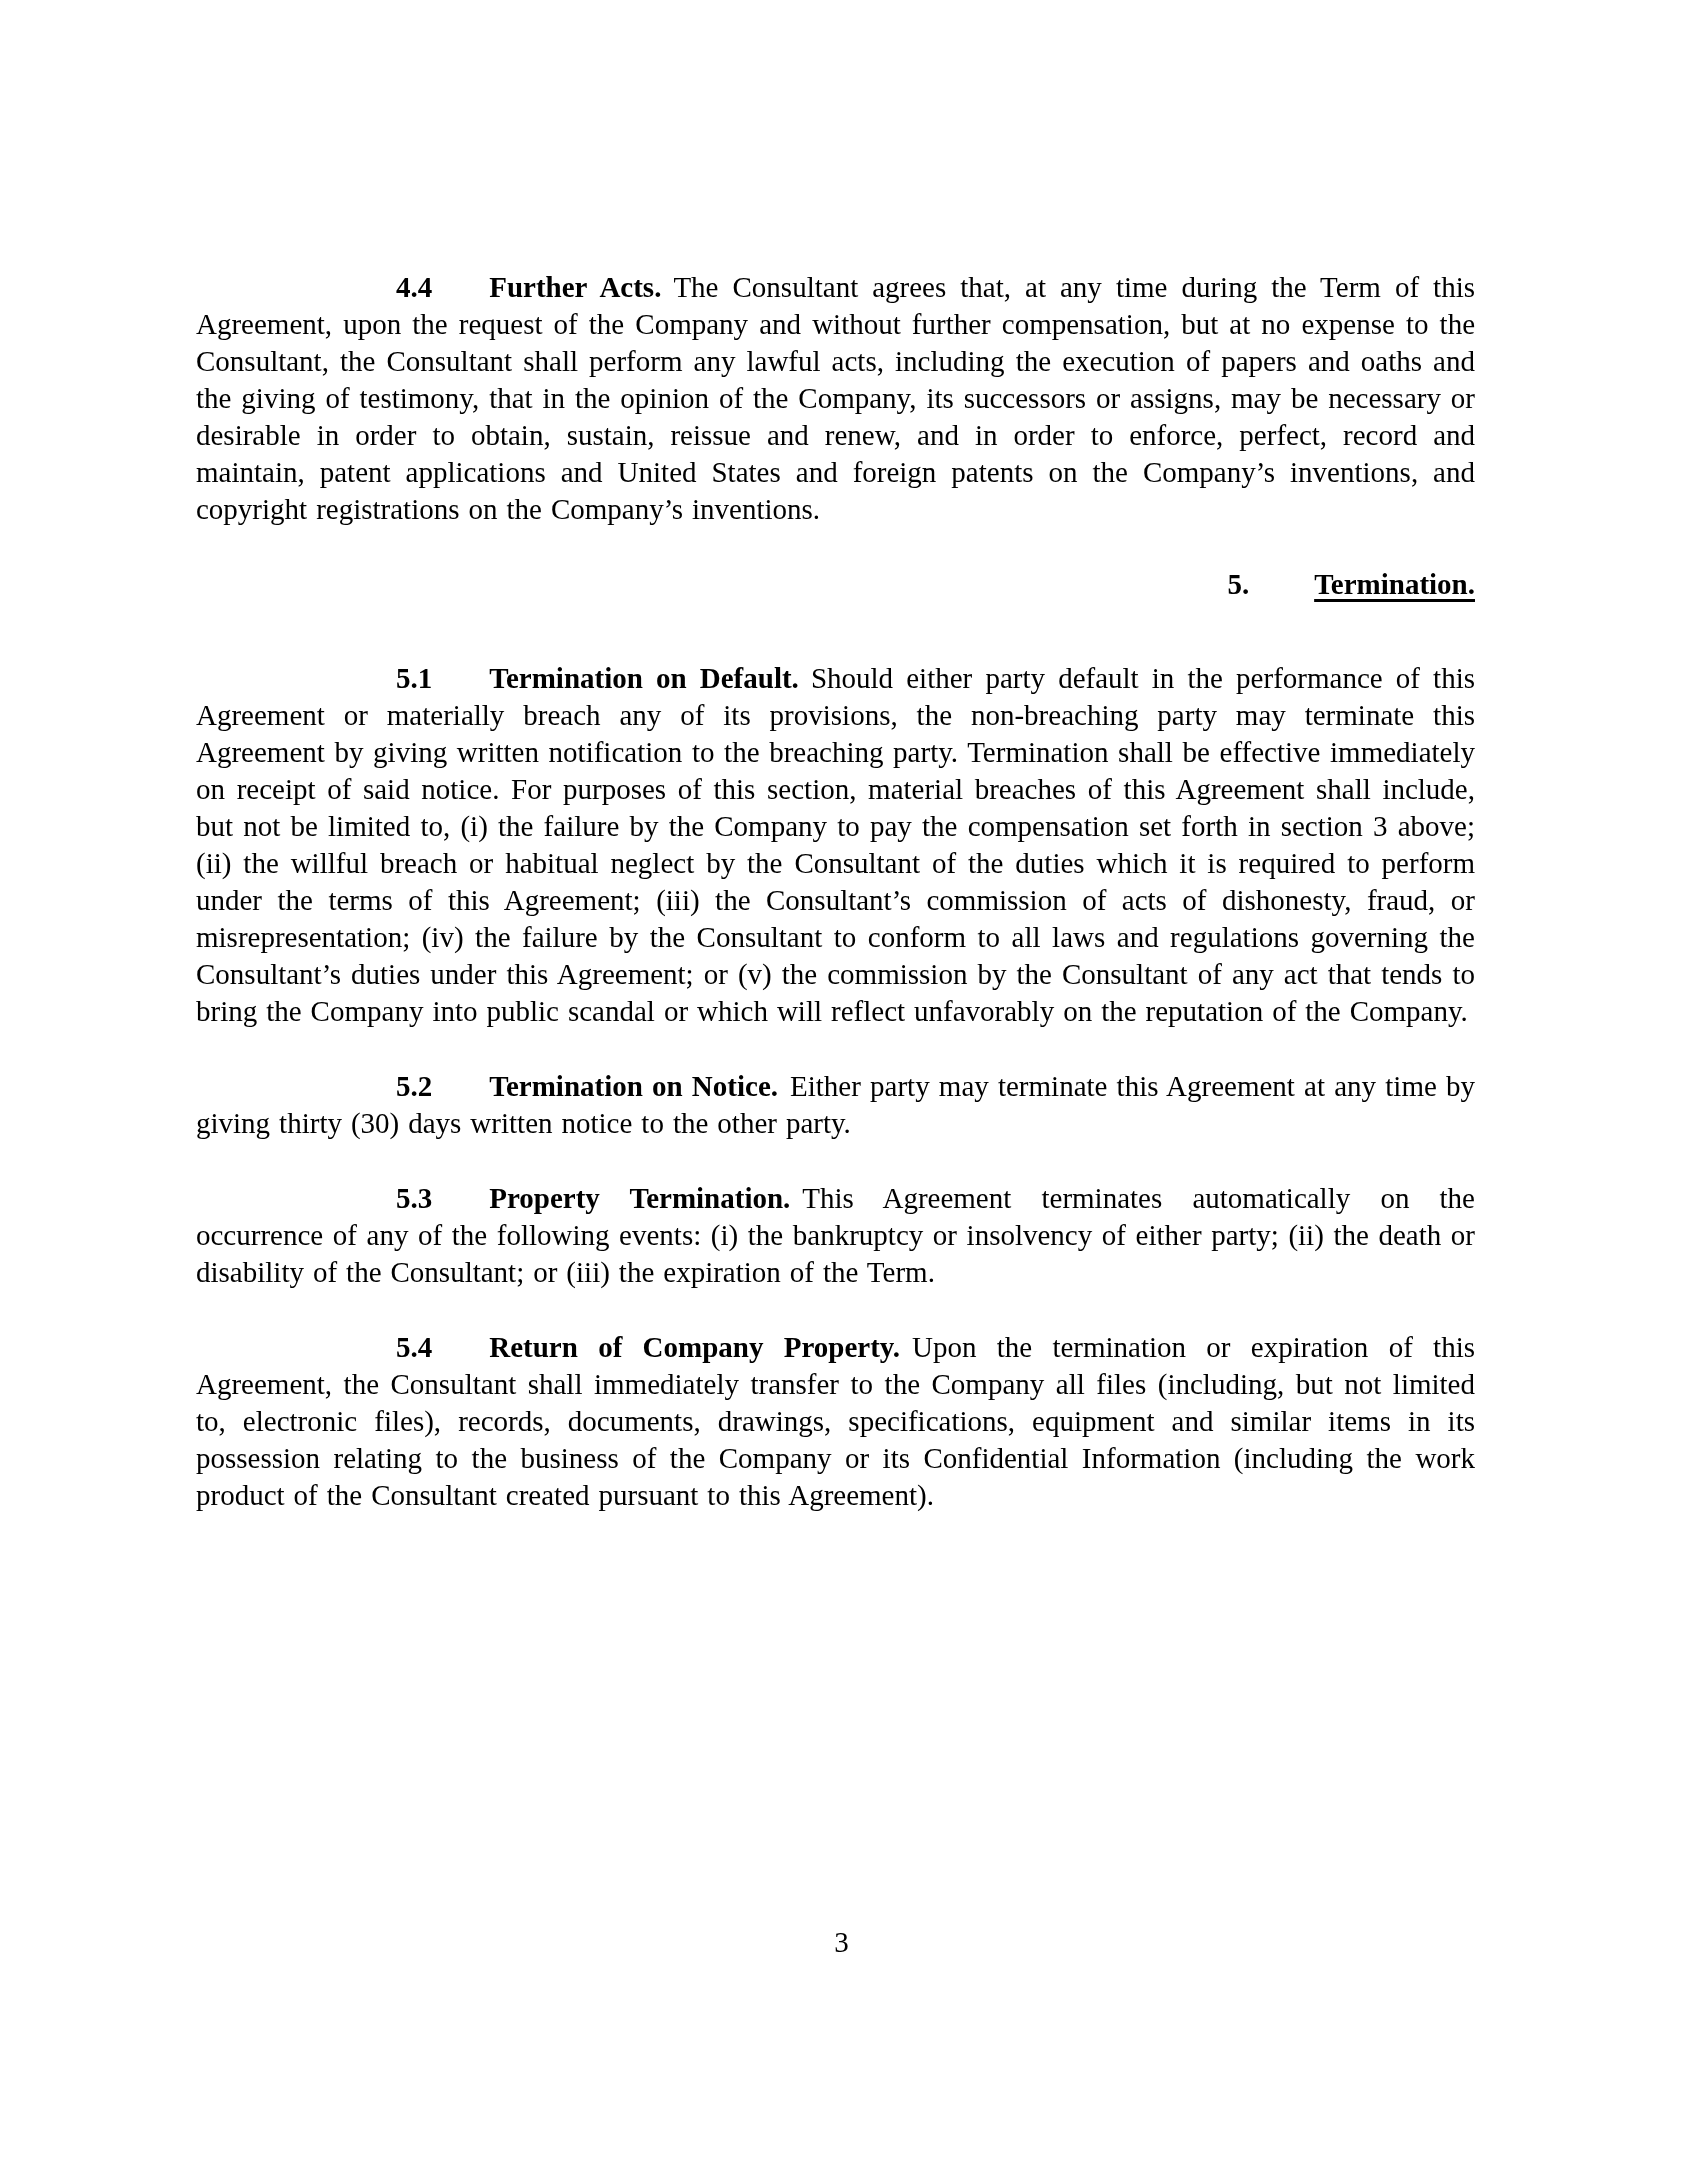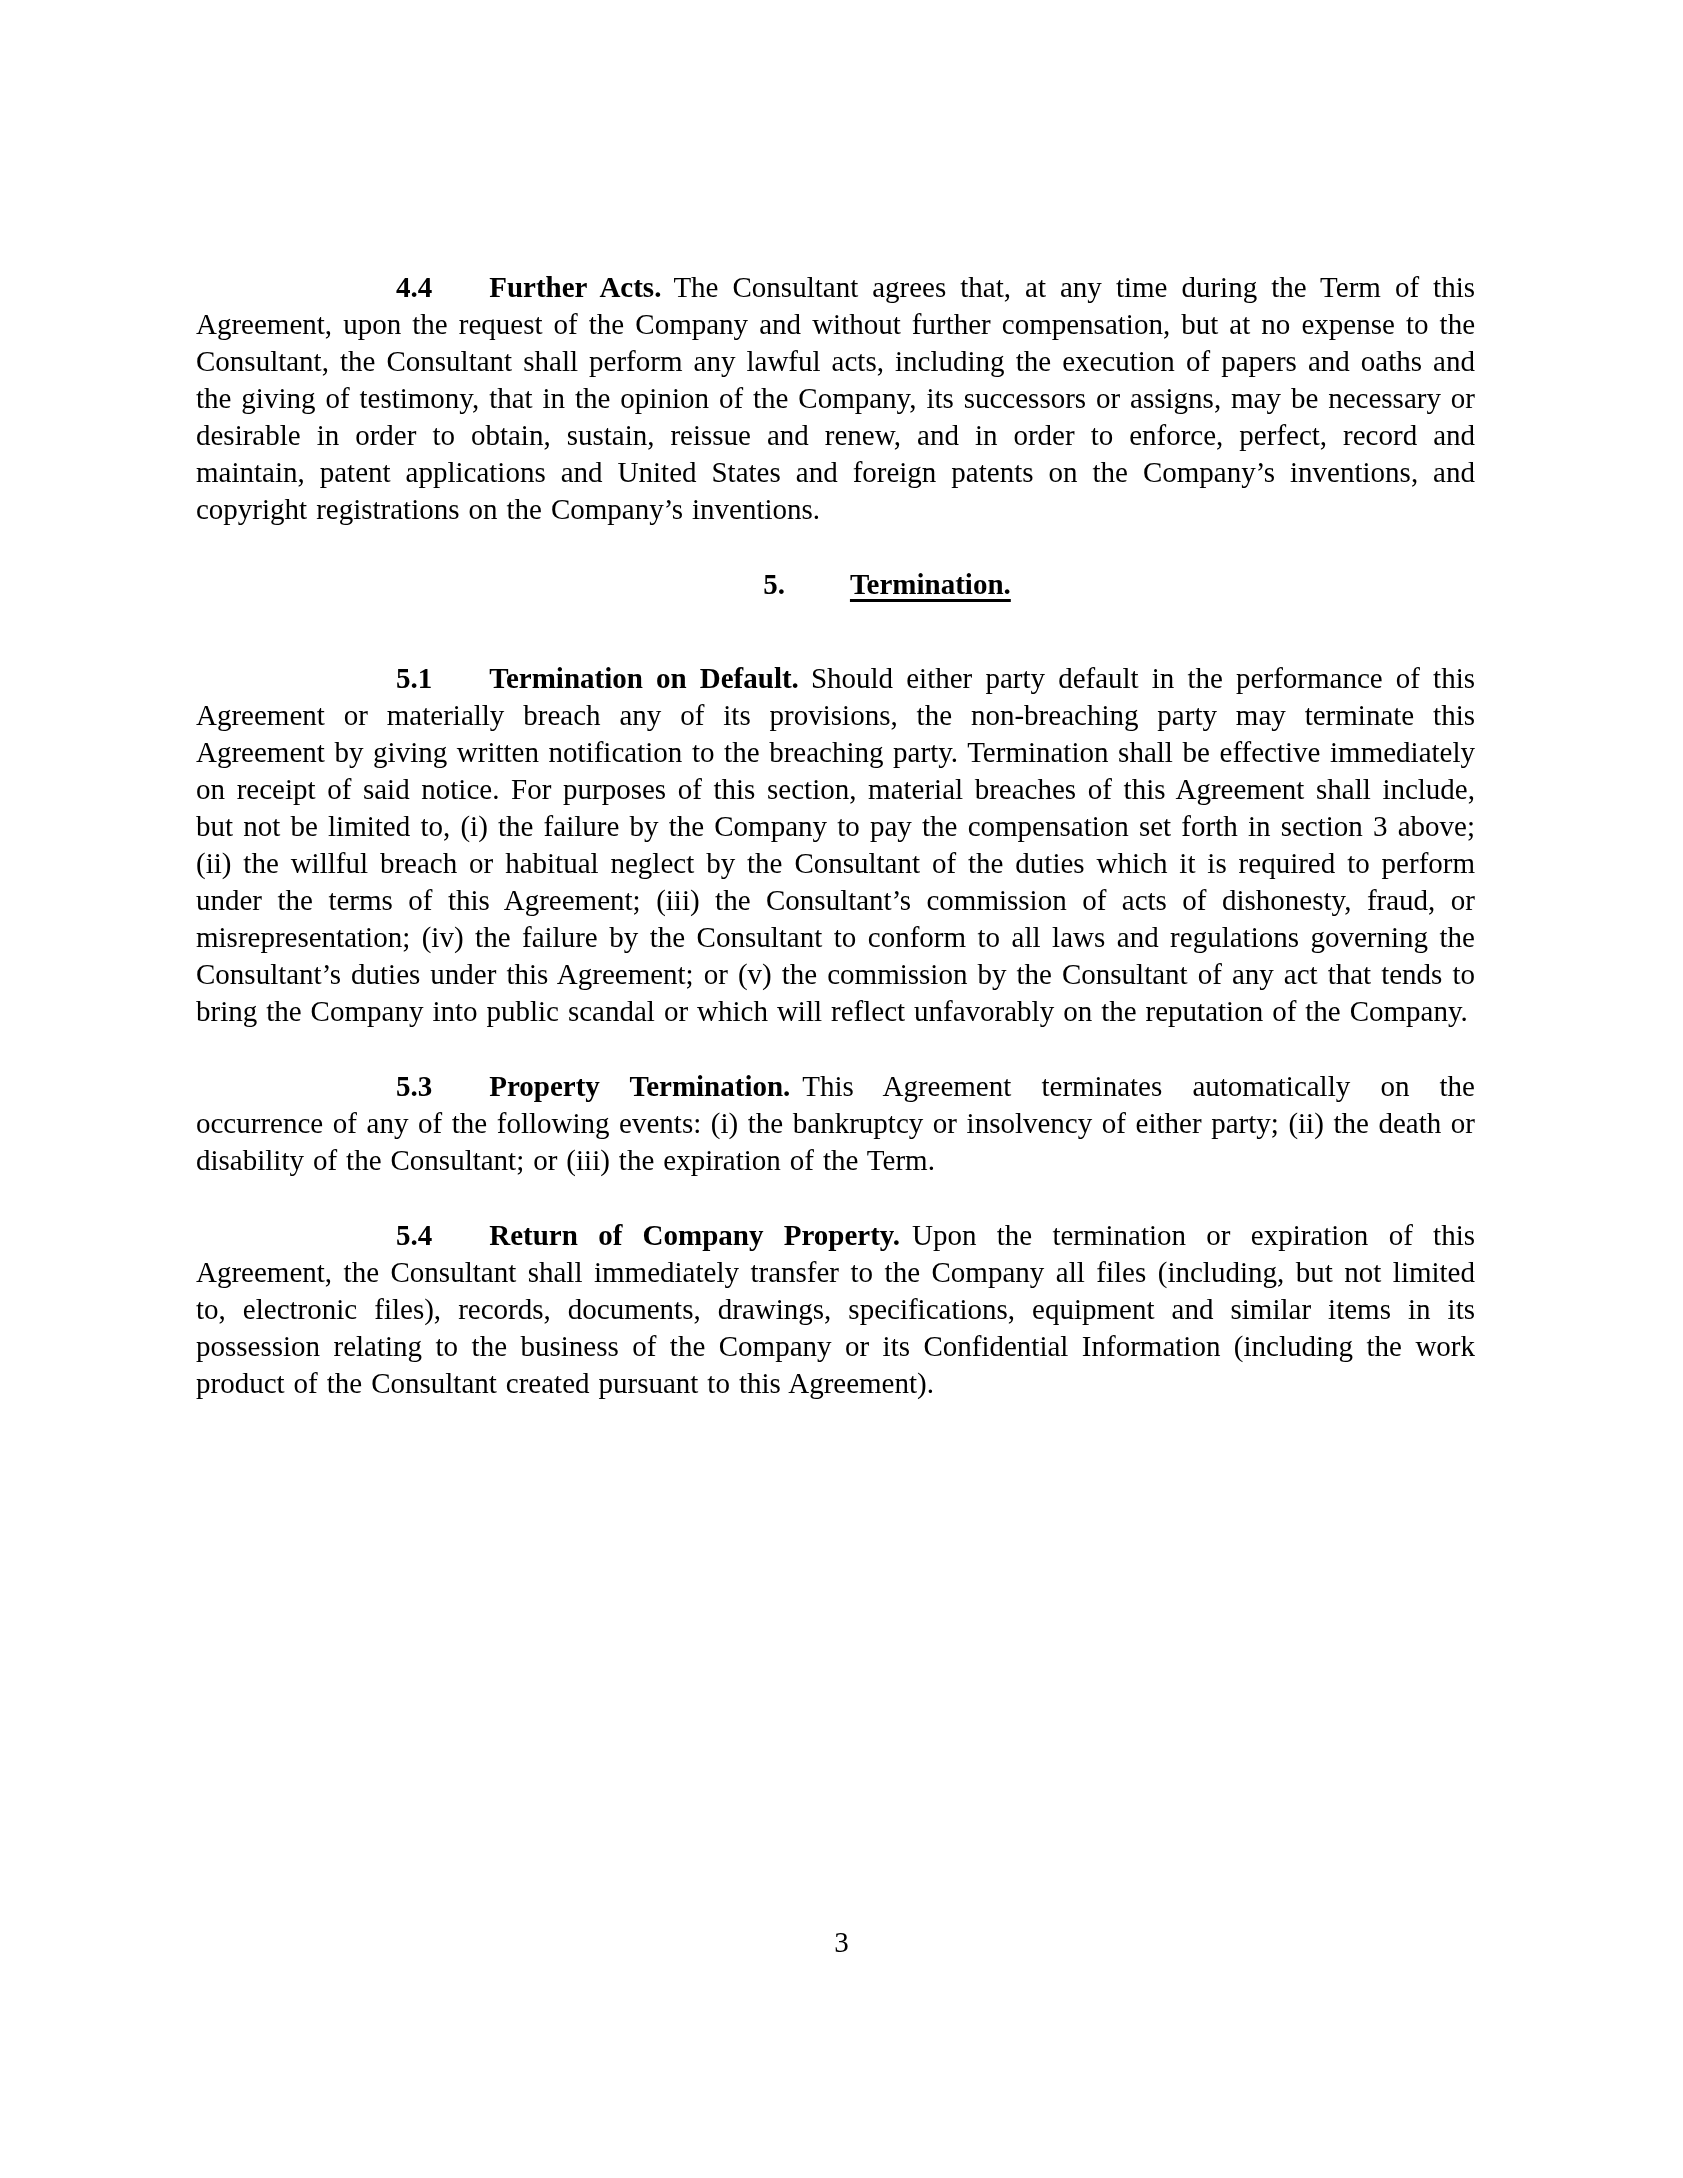--- a/index.html
+++ b/index.html
@@ -36,21 +36,21 @@
   .sec-title {
     font-weight: bold;
     margin-right: 12px;
   }
   .sec-title.wide-gap {
     margin-right: 40px;
   }
   .heading-para {
     margin: 24px 0 57px 0;
     text-indent: 103px;
-    text-align: center;
+    text-align: right;
   }
   .heading-para .num-gap {
     width: 65px;
   }
   .heading-title {
     font-weight: bold;
     text-decoration: underline;
     text-decoration-thickness: 2.5px;
     text-underline-offset: 5px;
   }
@@ -76,20 +76,21 @@
 <div class="page">
 
   <p class="para"><span class="sec-num">4.4</span><span class="num-gap"></span><span class="sec-title">Further Acts.</span><span>The Consultant agrees that, at any time during the Term of this Agreement, upon the request of the Company and without further compensation, but at no expense to the Consultant, the Consultant shall perform any lawful acts, including the execution of papers and oaths and the giving of testimony, that in the opinion of the Company, its successors or assigns, may be necessary or desirable in order to obtain, sustain, reissue and renew, and in order to enforce, perfect, record and maintain, patent applications and United States and foreign patents on the Company’s inventions, and copyright registrations on the Company’s inventions.</span></p>
 
 
 
   <p class="para heading-para"><span class="sec-num">5.</span><span class="num-gap"></span><span class="heading-title">Termination.</span></p>
 
   <p class="para"><span class="sec-num">5.1</span><span class="num-gap"></span><span class="sec-title">Termination on Default.</span><span>Should either party default in the performance of this Agreement or materially breach any of its provisions, the non-breaching party may terminate this Agreement by giving written notification to the breaching party. Termination shall be effective immediately on receipt of said notice. For purposes of this section, material breaches of this Agreement shall include, but not be limited to, (i) the failure by the Company to pay the compensation set forth in section 3 above; (ii) the willful breach or habitual neglect by the Consultant of the duties which it is required to perform under the terms of this Agreement; (iii) the Consultant’s commission of acts of dishonesty, fraud, or misrepresentation; (iv) the failure by the Consultant to conform to all laws and regulations governing the Consultant’s duties under this Agreement; or (v) the commission by the Consultant of any act that tends to bring the Company into public scandal or which will reflect unfavorably on the reputation of the Company.</span></p>
 
+  <p class="para"><span class="sec-num">5.2</span><span class="num-gap"></span><span class="sec-title">Termination on Notice.</span><span>Either party may terminate this Agreement at any time by giving thirty (30) days written notice to the other party.</span></p>
 
   <p class="para"><span class="sec-num">5.3</span><span class="num-gap"></span><span class="sec-title">Property Termination.</span><span>This Agreement terminates automatically on the occurrence of any of the following events: (i) the bankruptcy or insolvency of either party; (ii) the death or disability of the Consultant; or (iii) the expiration of the Term.</span></p>
 
   <p class="para"><span class="sec-num">5.4</span><span class="num-gap"></span><span class="sec-title">Return of Company Property.</span><span>Upon the termination or expiration of this Agreement, the Consultant shall immediately transfer to the Company all files (including, but not limited to, electronic files), records, documents, drawings, specifications, equipment and similar items in its possession relating to the business of the Company or its Confidential Information (including the work product of the Consultant created pursuant to this Agreement).</span></p>
 
   <div class="folio">3</div>
 
 </div>
 
 

